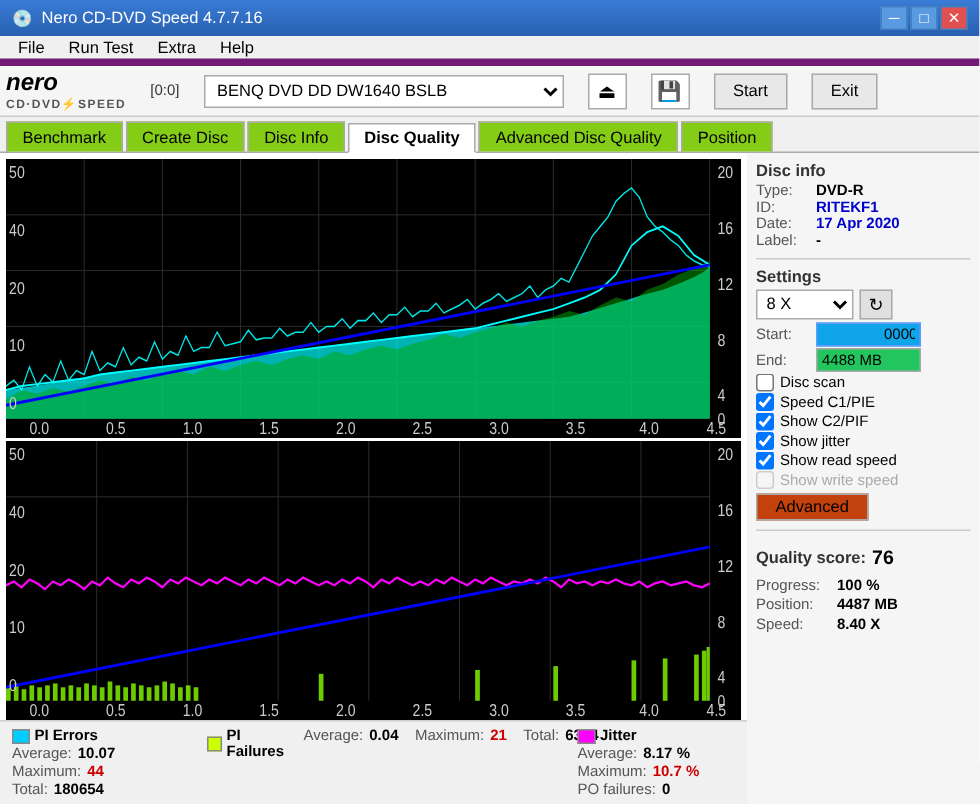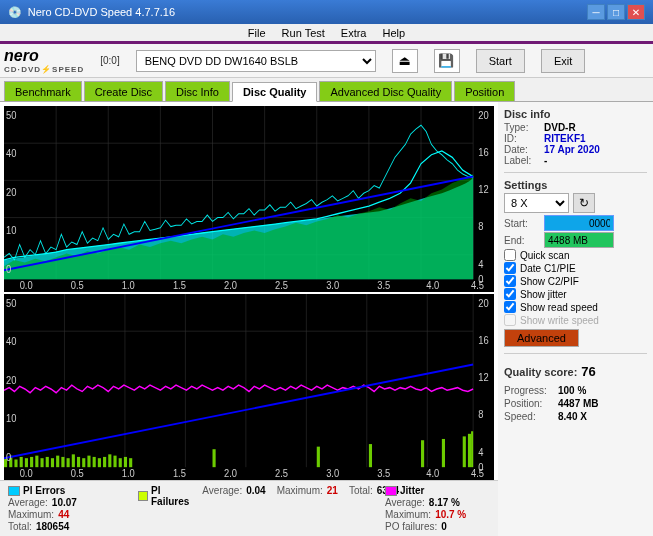--- a/index.html
+++ b/index.html
@@ -23,23 +23,22 @@
       cursor: pointer;
     }
     .title-btn.close { background: #e05050; }
 
     
     .menu-bar {
       background: #f0f0f0;
       height: 20px;
       display: flex;
       align-items: center;
-      border-bottom: 3px solid #701a75;
+      border-bottom: 5px solid #701a75;
       padding: 0 4px;
-      justify-content: center;
     }
     .menu-item { padding: 2px 8px; font-size: 11px; cursor: pointer; }
 
     
     .toolbar {
       background: #f5f5f5;
       height: 34px;
       display: flex;
       align-items: center;
       border-bottom: 1px solid #ccc;
@@ -527,25 +526,25 @@
       <div class="mb-row">
         <span class="mb-label">Start:</span>
         <input type="text" class="mb-input" style="border: 1px solid rgb(102, 153, 255); background: #0ea5e9; padding-left: 44px;" value="0000 MB">
       </div>
       <div class="mb-row">
         <span class="mb-label">End:</span>
         <input type="text" class="mb-input" value="4488 MB" style="">
       </div>
       <div class="checkbox-row">
         <input type="checkbox" style="">
-        <span>Quick scan</span>
+        <span>Disc scan</span>
       </div>
       <div class="checkbox-row">
         <input type="checkbox" checked="" style="">
-        <span>Date C1/PIE</span>
+        <span>Speed C1/PIE</span>
       </div>
       <div class="checkbox-row">
         <input type="checkbox" checked="" style="">
         <span>Show C2/PIF</span>
       </div>
       <div class="checkbox-row">
         <input type="checkbox" checked="" style="">
         <span>Show jitter</span>
       </div>
       <div class="checkbox-row">

